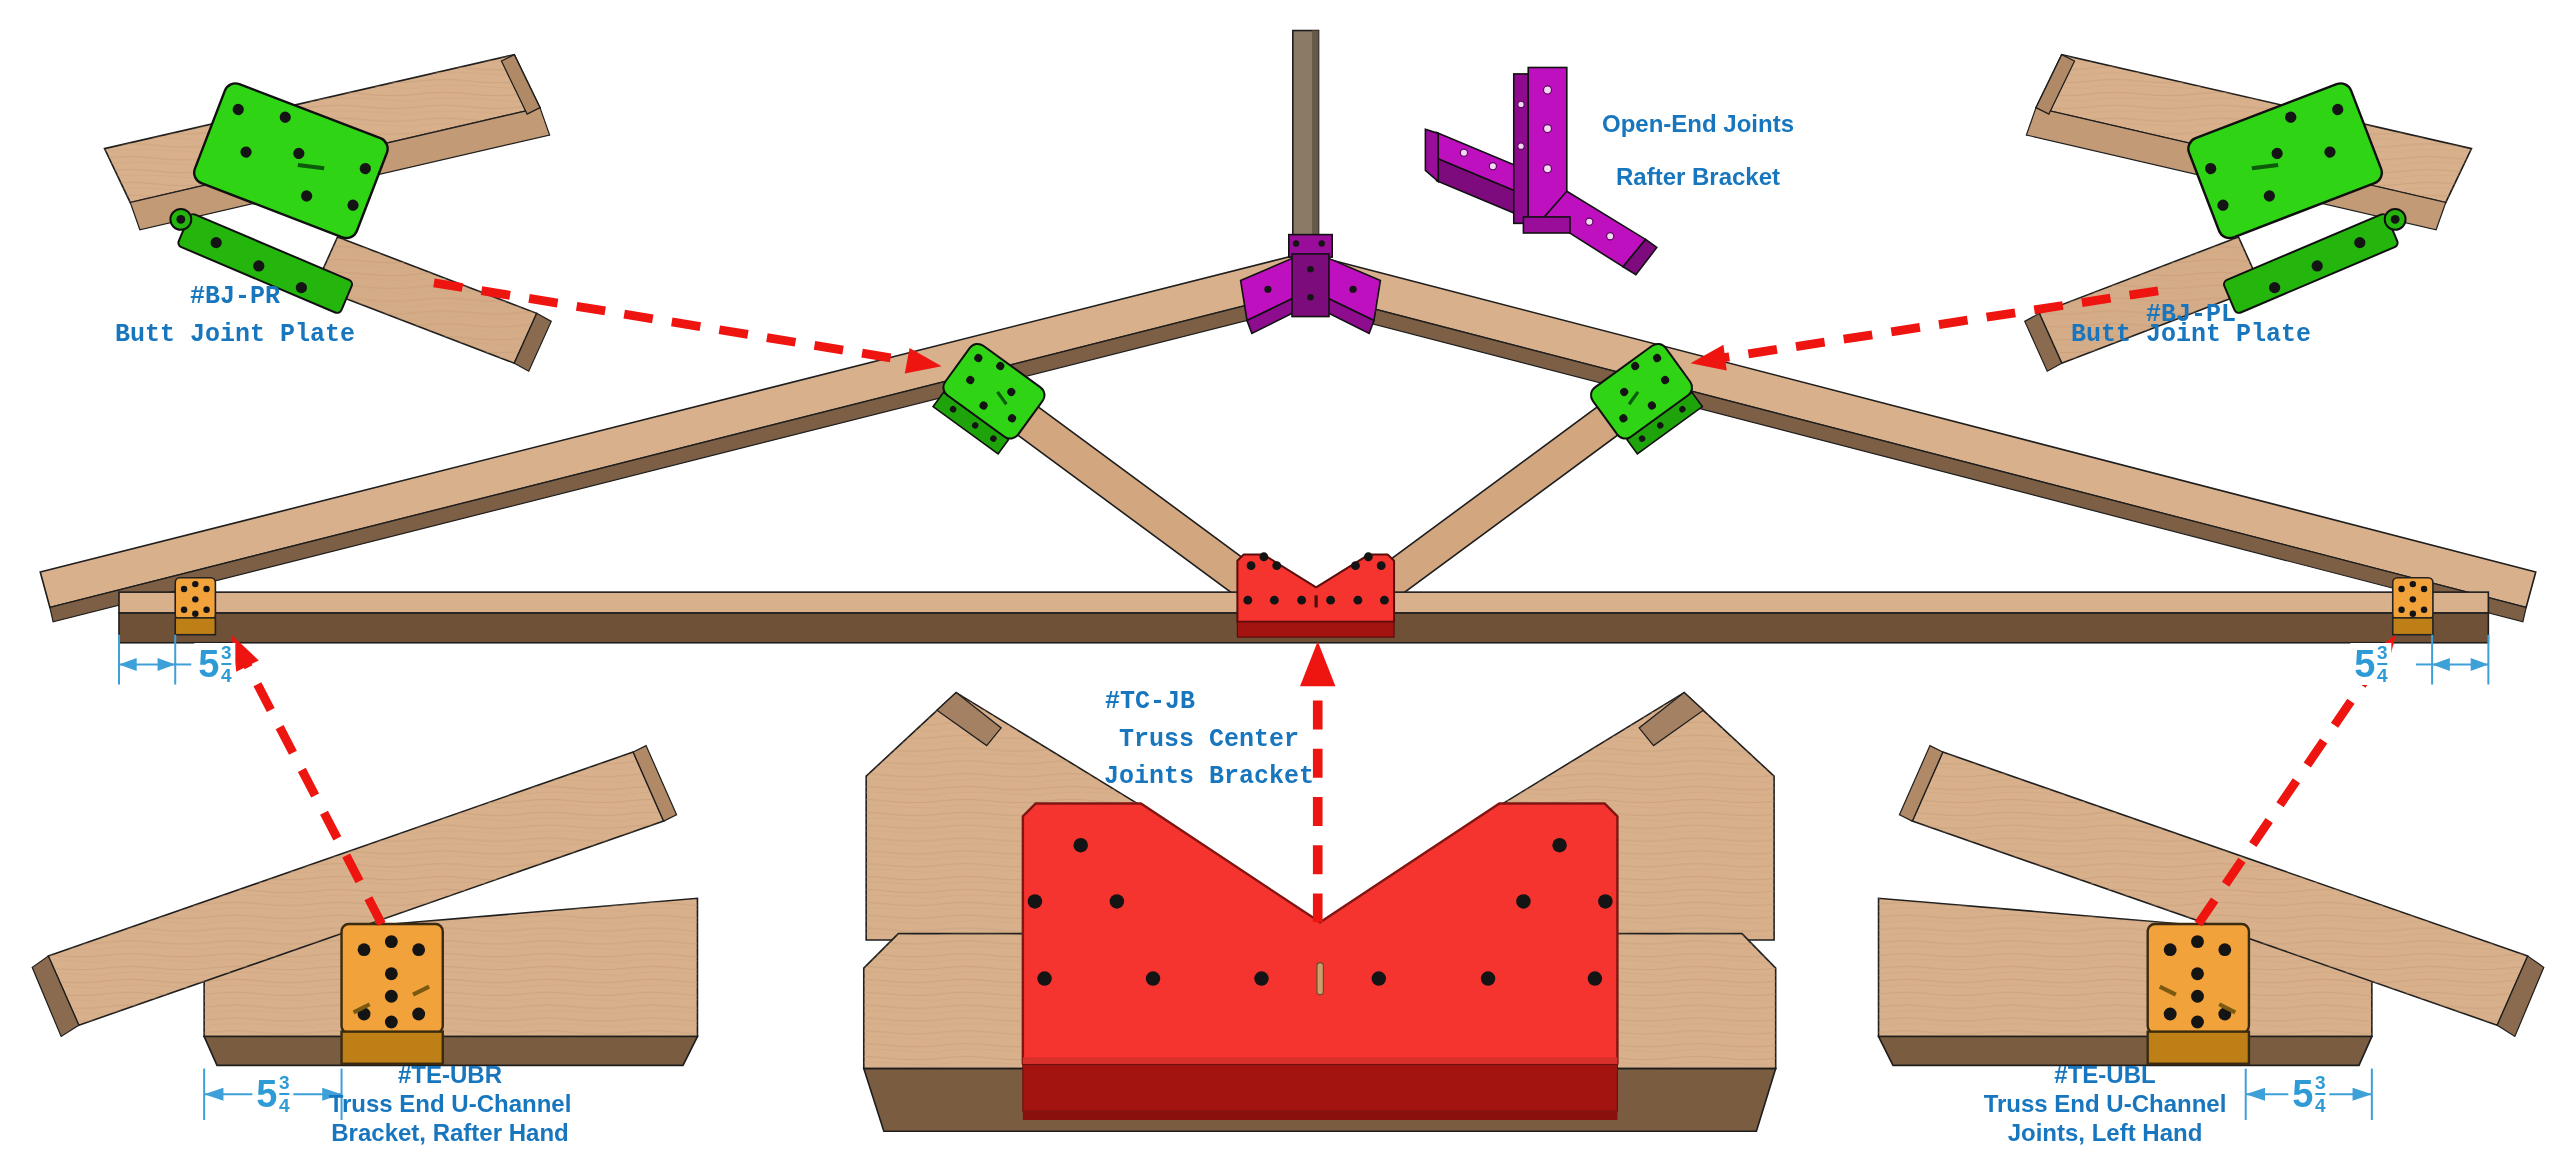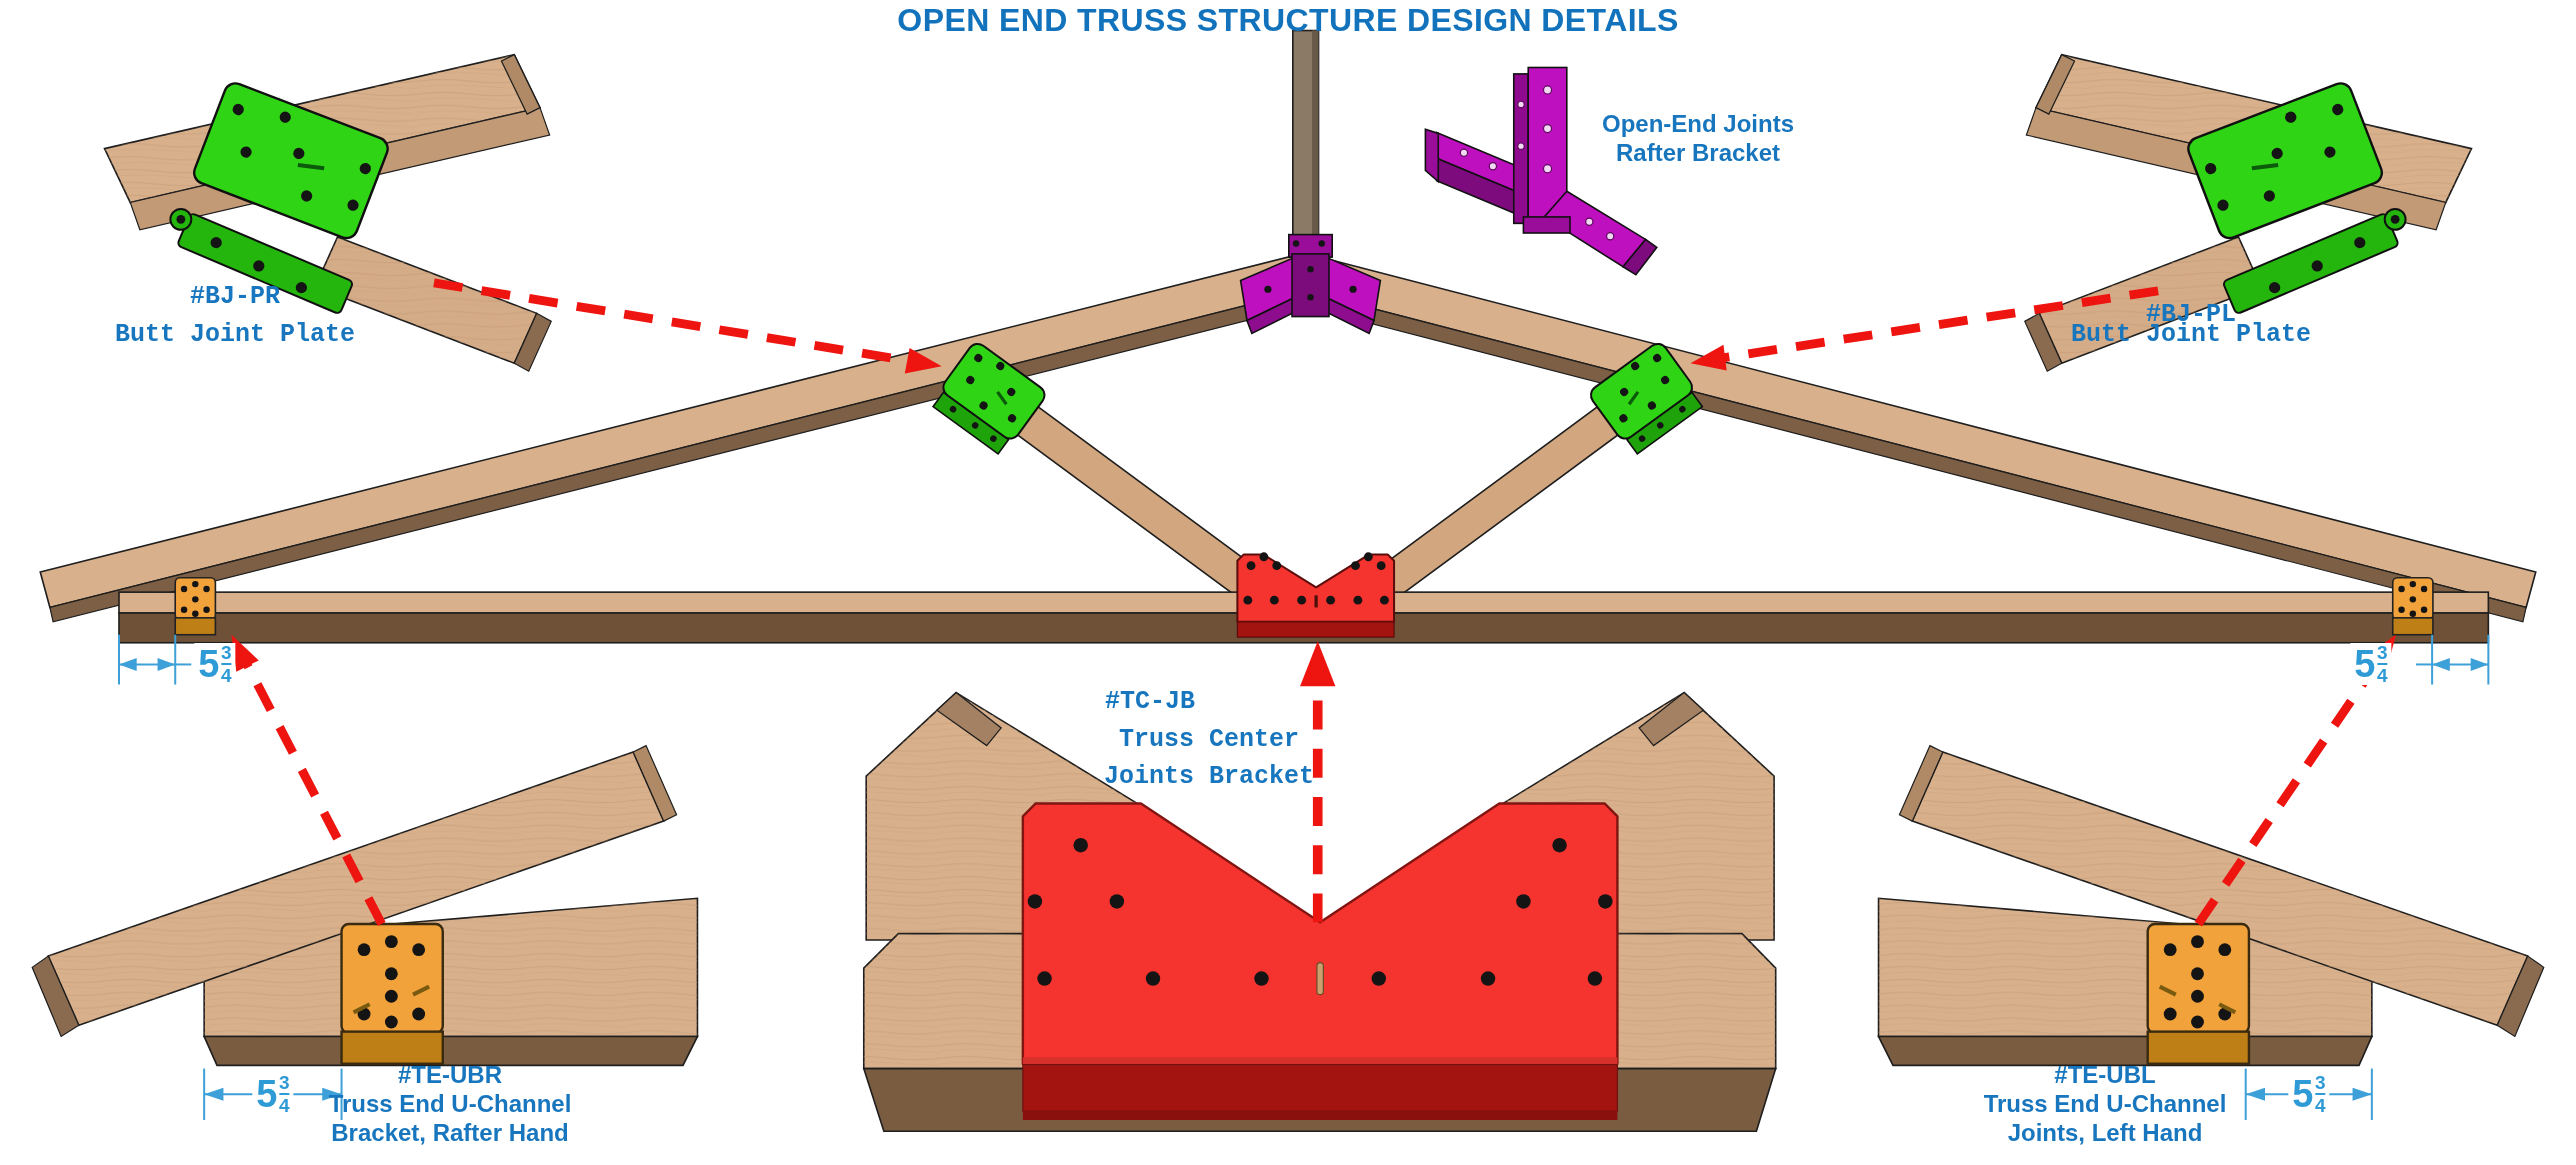--- a/index.html
+++ b/index.html
@@ -374,30 +374,29 @@
       <line x1="2736" y1="1150" x2="2958" y2="826" stroke-width="11" stroke-dasharray="36 24" stroke="#EE1510"></line>
       <polygon points="2982,790 2970,835 2944,817" fill="#EE1510"></polygon>
     </g>
     <g data-interactable="false">
       <line x1="1640" y1="1148" x2="1640" y2="852" stroke-width="12" stroke-dasharray="36 24" stroke="#EE1510"></line>
       <polygon points="1640,798 1618,854 1662,854" fill="#EE1510"></polygon>
     </g>
   </g>
 </svg>
 
-  <div class="title" data-interactable="false">OPEN END TRUSS STRUCTURE DESIGN DETAILS</div>
 
   <div class="lbl big" style="left:235px;top:283px;" data-interactable="false">#BJ-PR</div>
   <div class="lbl big" style="left:235px;top:321px;" data-interactable="false">Butt Joint Plate</div>
 
   <div class="lbl big" style="left:2191px;top:301px;" data-interactable="false">#BJ-PL</div>
   <div class="lbl big" style="left:2191px;top:321px;" data-interactable="false">Butt Joint Plate</div>
 
   <div class="lbl" style="left:1698px;top:111px;" data-interactable="false">Open-End Joints</div>
-  <div class="lbl" style="left:1698px;top:140px;text-align:right;" data-interactable="false">Rafter Bracket</div>
+  <div class="lbl" style="left:1698px;top:164px;text-align:right;" data-interactable="false">Rafter Bracket</div>
 
   <div class="lbl big" style="left:1150px;top:688px;" data-interactable="false">#TC-JB</div>
   <div class="lbl big" style="left:1209px;top:726px;" data-interactable="false">Truss Center</div>
   <div class="lbl big" style="left:1209px;top:763px;" data-interactable="false">Joints Bracket</div>
 
   <div class="lbl" style="left:450px;top:1062px;" data-interactable="false">#TE-UBR</div>
   <div class="lbl" style="left:450px;top:1091px;" data-interactable="false">Truss End U-Channel</div>
   <div class="lbl" style="left:450px;top:1120px;" data-interactable="false">Bracket, Rafter Hand</div>
 
   <div class="lbl" style="left:2105px;top:1062px;" data-interactable="false">#TE-UBL</div>

